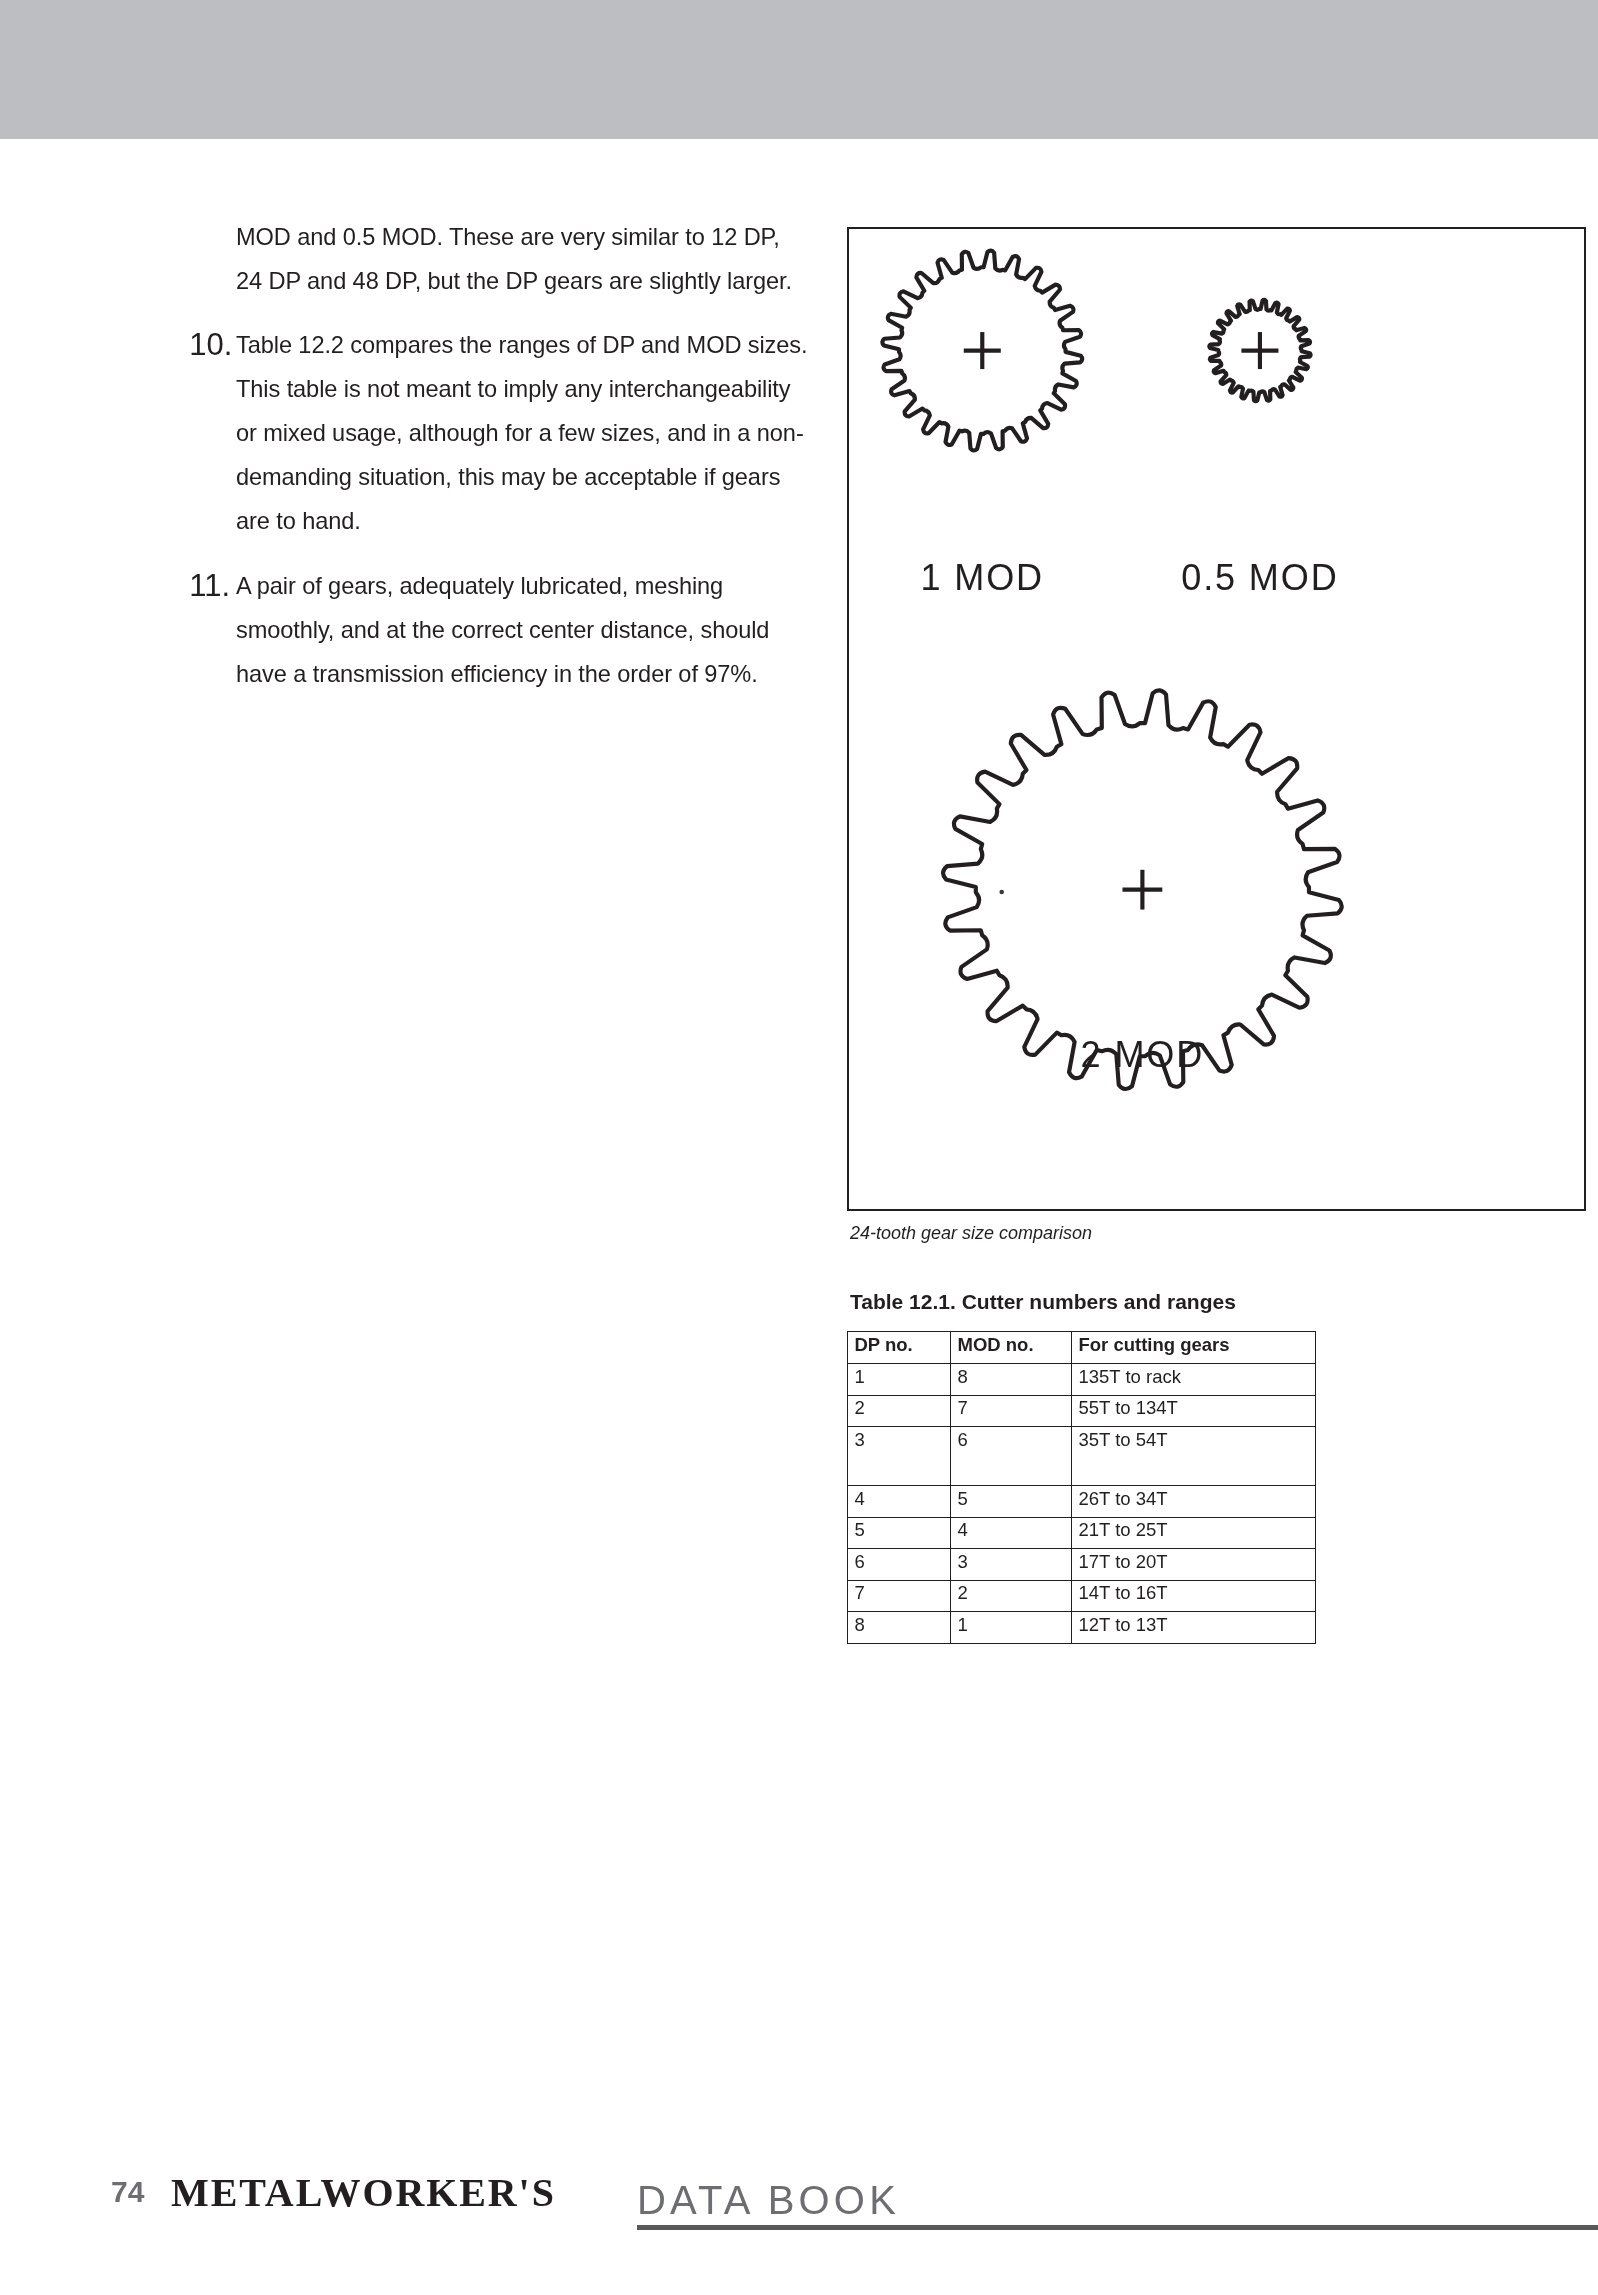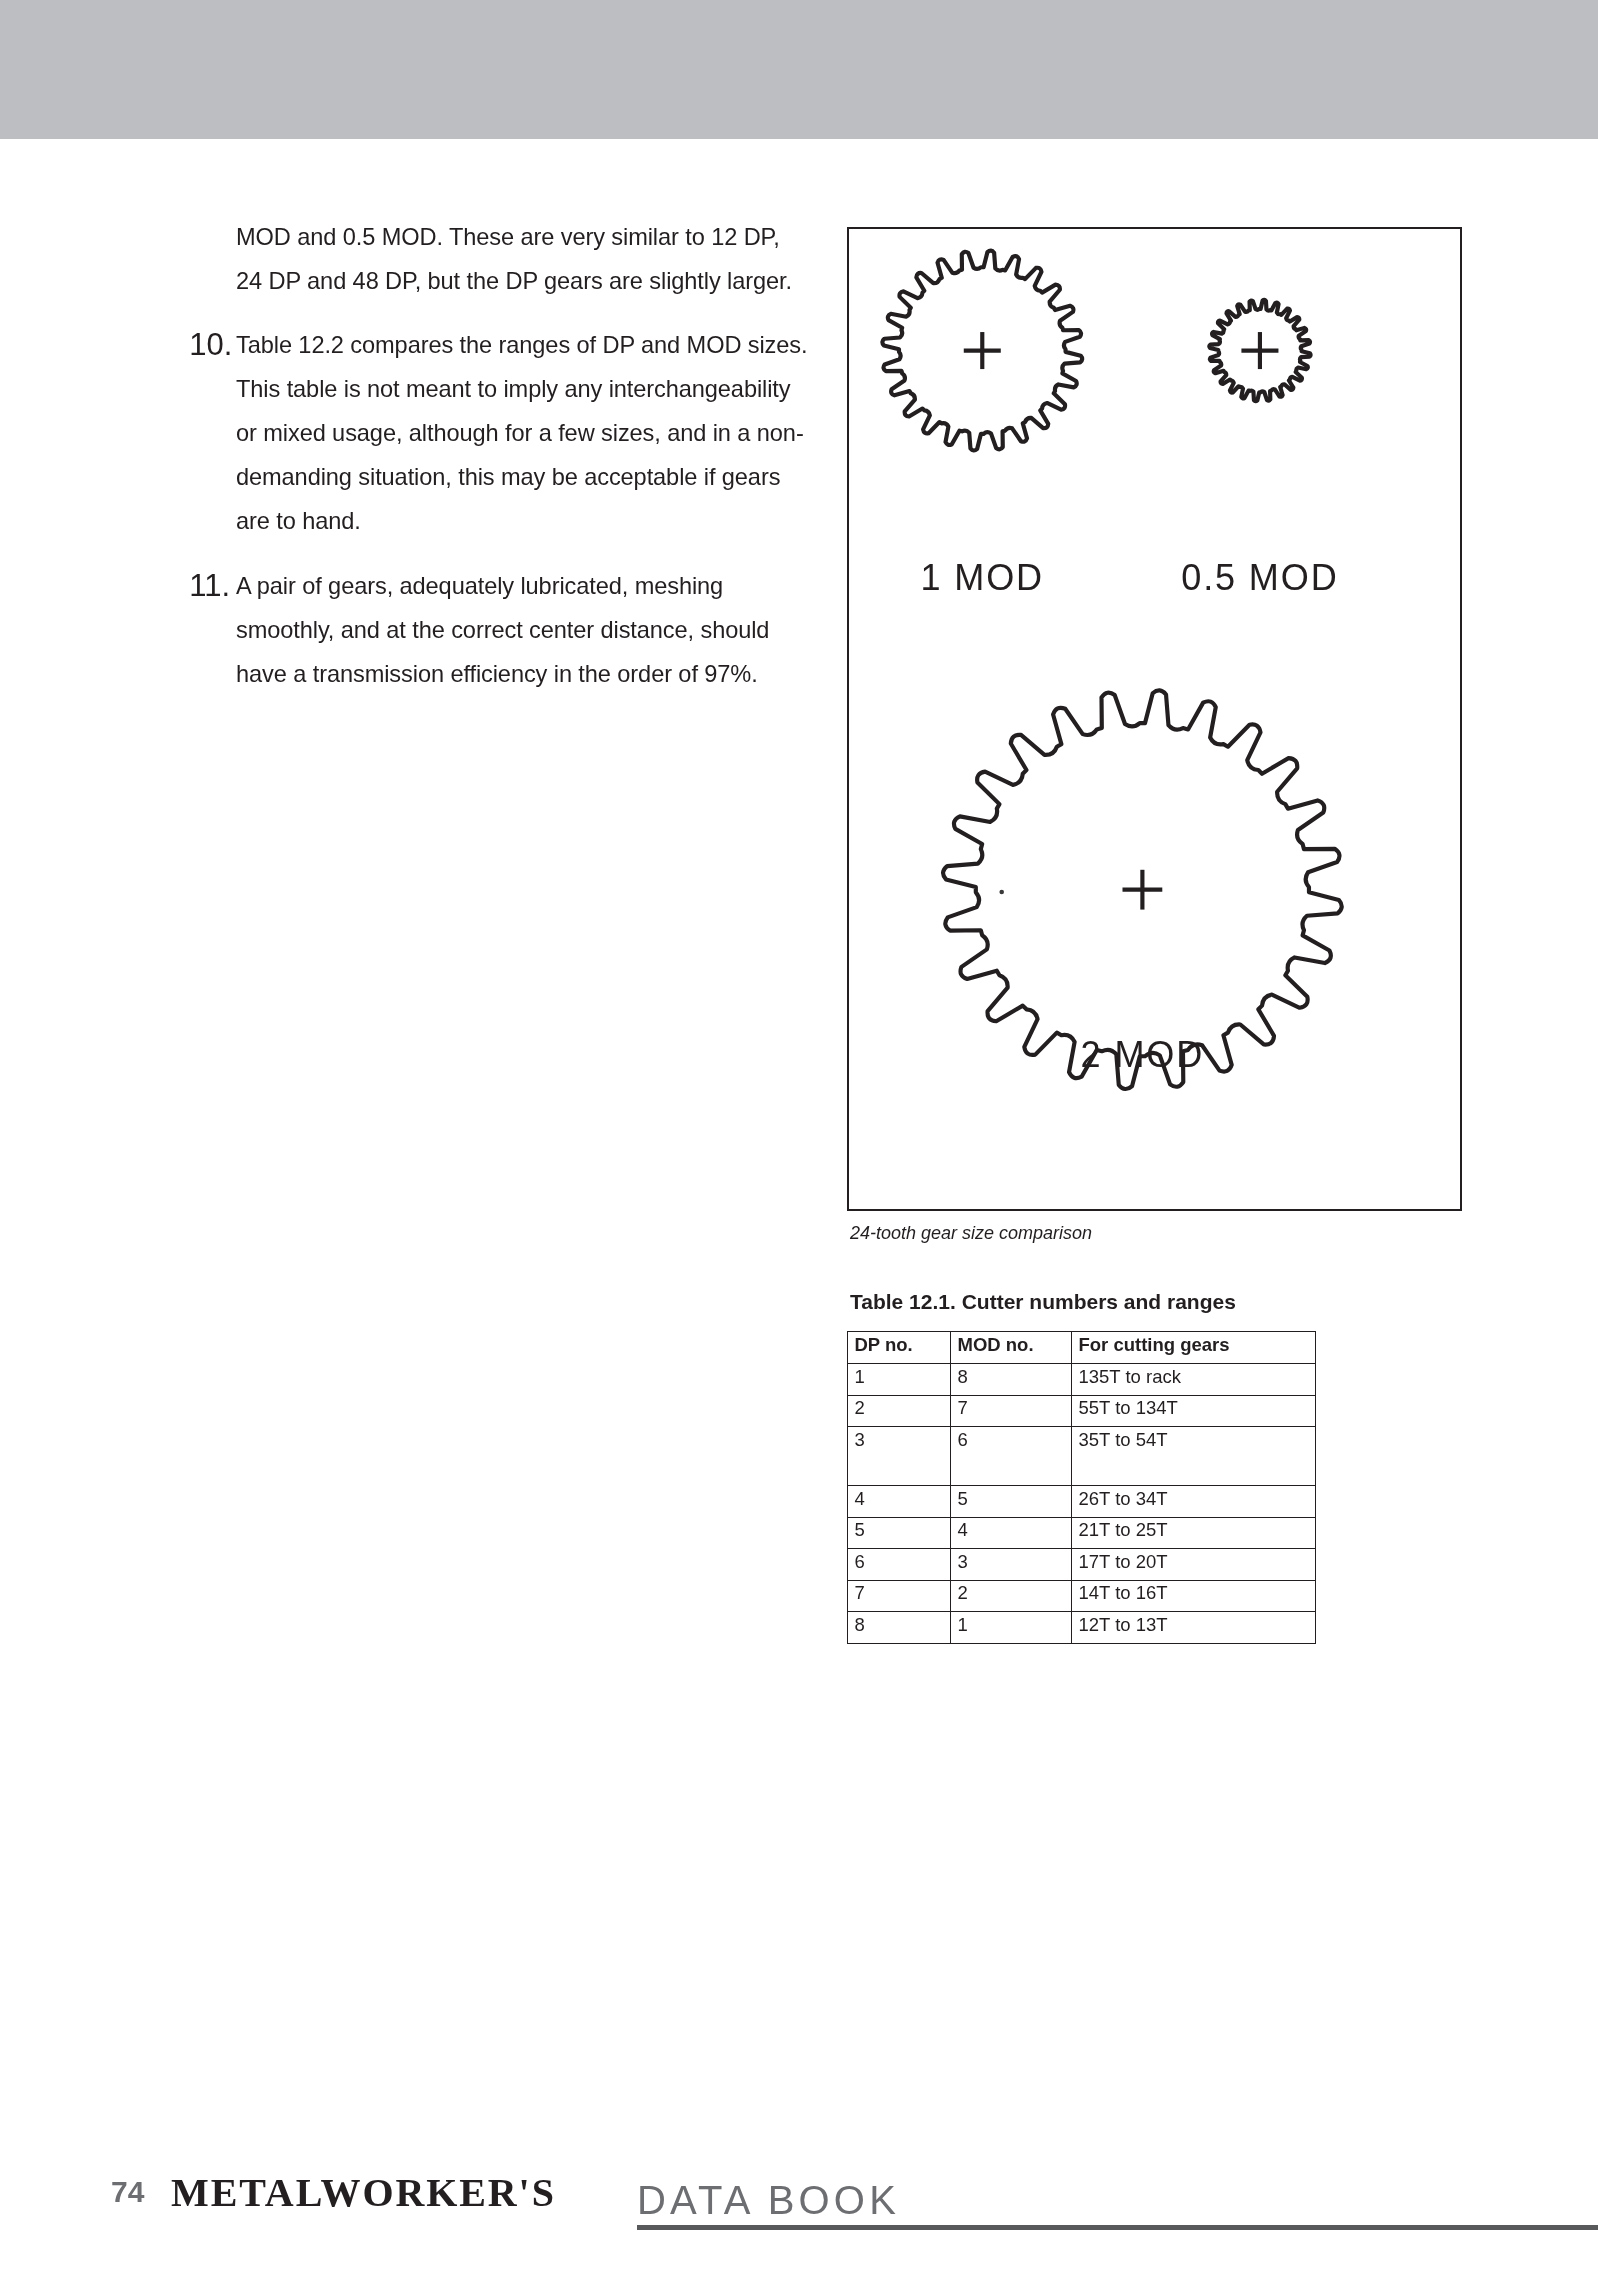--- a/index.html
+++ b/index.html
@@ -58,21 +58,21 @@
     line-height: 44px;
     color: #231f20;
     letter-spacing: -0.1px;
   }
 
   
   .figure-box {
     position: absolute;
     left: 847px;
     top: 88px;
-    width: 615px;
+    width: 739px;
     height: 984px;
     border: 2.8px solid #231f20;
     background: #ffffff;
   }
   .figure-box svg { display: block; }
 
   .figure-caption {
     position: absolute;
     left: 850px;
     top: 1084px;

